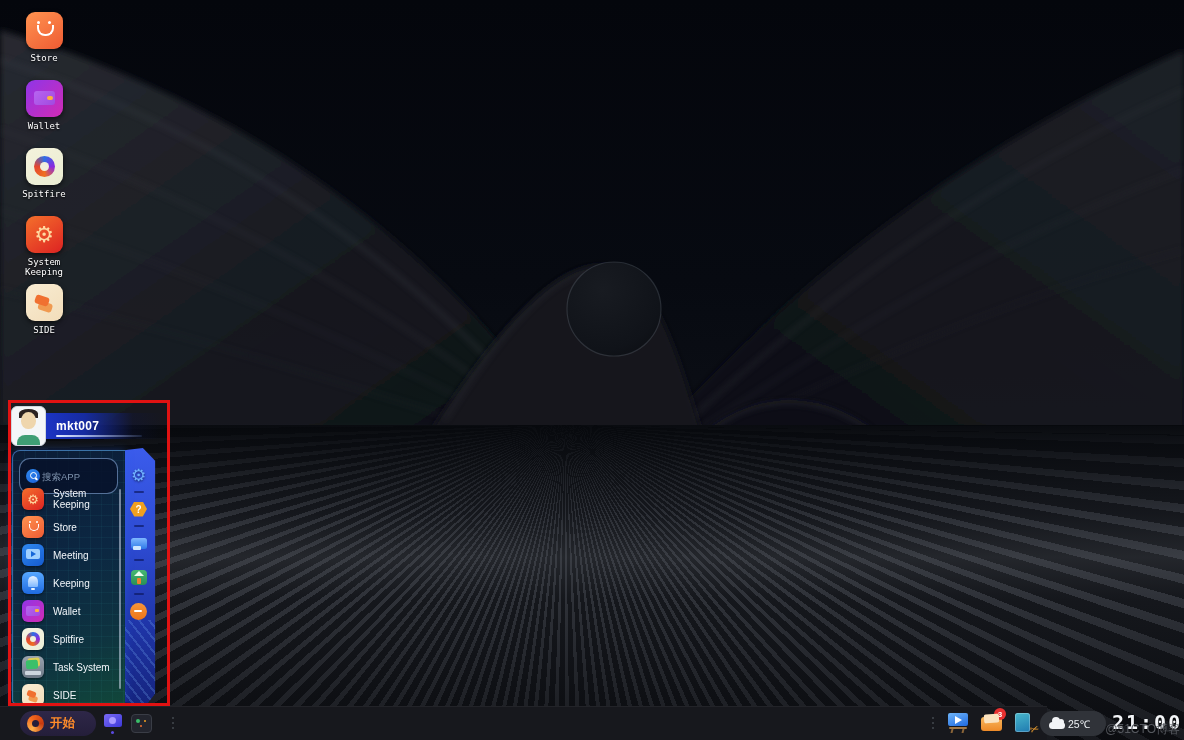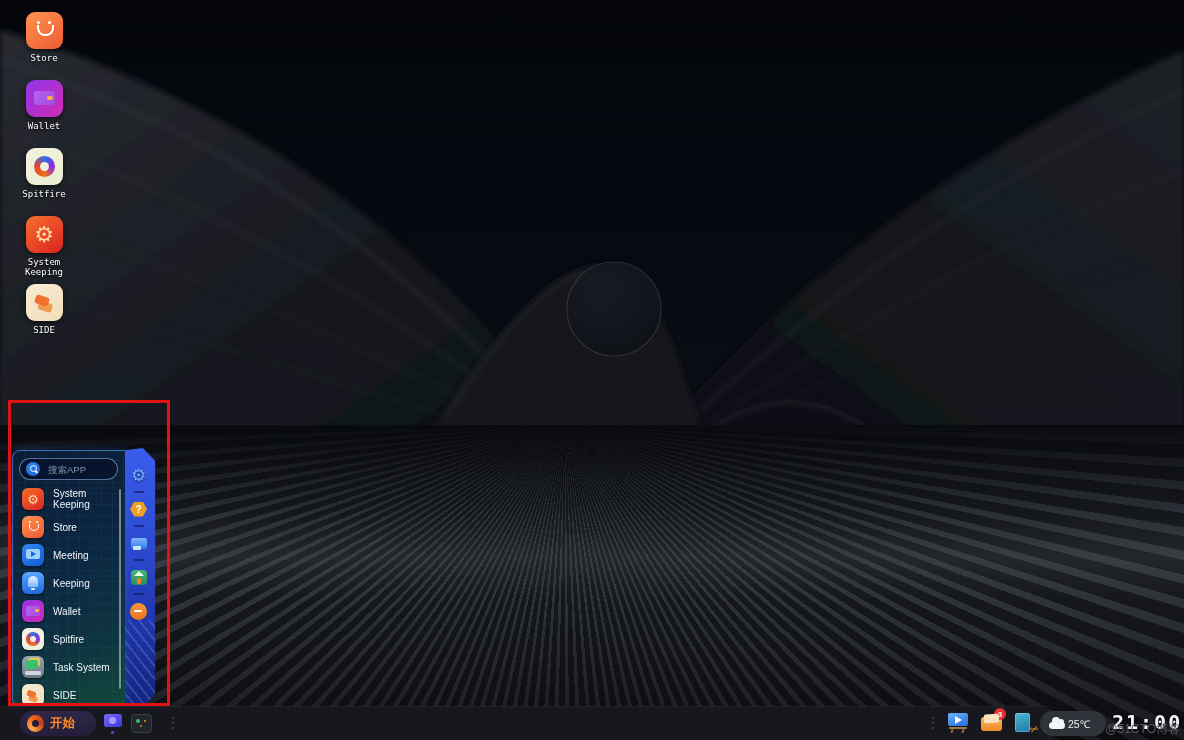--- a/index.html
+++ b/index.html
@@ -40,22 +40,22 @@
   .avatar .body{position:absolute;left:5px;bottom:-2px;width:23px;height:12px;border-radius:8px 8px 0 0;background:#3f9e74;}
   .name-bar{position:relative;margin-left:-4px;height:26px;flex:1;background:linear-gradient(90deg,#1c35c8 0%,#162ba0 35%,rgba(12,20,70,.25) 75%,rgba(10,14,40,0) 100%);display:flex;align-items:center;padding-left:14px;border-radius:2px;}
   .name-bar .uname{font-size:12px;font-weight:bold;color:#fff;letter-spacing:.3px;}
   .name-bar::after{content:"";position:absolute;left:14px;bottom:2px;width:86px;height:2px;border-radius:1px;background:linear-gradient(90deg,#dfe9ff,rgba(120,160,255,.15));}
   .panel{position:absolute;left:4px;top:50px;width:112px;height:252px;border-radius:8px 0 0 4px;
     background:linear-gradient(155deg,#0b1c36 0%,#0c2742 45%,#0e3340 75%,#11473a 100%);
     border:1px solid rgba(96,156,255,.55);border-right:none;box-shadow:0 0 8px rgba(40,110,255,.35);overflow:hidden;}
   .panel::before{content:"";position:absolute;inset:0;
     background:repeating-linear-gradient(0deg,rgba(60,190,190,.06) 0 1px,transparent 1px 11px),
                repeating-linear-gradient(90deg,rgba(60,190,190,.06) 0 1px,transparent 1px 11px);}
-  .search{position:absolute;left:6px;top:7px;width:99px;height:22px;border-radius:11px;
-    background:rgba(7,18,42,.85);border:1px solid rgba(150,190,240,.55);display:flex;align-items:center;gap:6px;padding:0 6px;box-sizing:border-box;}
+  .search{position:absolute;left:6px;top:7px;width:99px;height:36px;border-radius:11px;
+    background:rgba(7,18,42,.85);border:1px solid rgba(150,190,240,.55);display:flex;align-items:center;gap:0;padding:0 6px;box-sizing:border-box;}
   .mag{width:14px;height:14px;border-radius:50%;background:linear-gradient(145deg,#2f8af0,#1b5fd8);position:relative;flex:none;}
   .mag::before{content:"";position:absolute;left:3.5px;top:3px;width:5px;height:5px;border:1.4px solid #fff;border-radius:50%;}
   .mag::after{content:"";position:absolute;left:8.5px;top:9px;width:3px;height:1.5px;background:#fff;border-radius:1px;transform:rotate(40deg);}
   .search input{flex:1;min-width:0;background:transparent;border:none;outline:none;color:#d5e0ef;font-size:9.5px;font-family:"Liberation Sans",sans-serif;caret-color:#cfe0ff;}
   .search input::placeholder{color:#7f93ad;}
   .applist{position:absolute;left:0;top:34px;width:112px;}
   .app-row{display:flex;align-items:center;gap:9px;height:28px;padding-left:9px;cursor:pointer;}
   .app-label{font-size:10px;color:#f2f6fa;}
   .scrollbar{position:absolute;right:4px;top:38px;width:2px;height:200px;border-radius:1px;background:rgba(205,215,235,.55);}
   .aic{width:22px;height:22px;border-radius:6px;position:relative;flex:none;box-shadow:0 1px 3px rgba(0,0,0,.5);}
@@ -197,20 +197,30 @@
   <div class="desk-item" style="top:216px">
     <div class="dic dic-syskeep"></div>
     <div class="desk-label">System Keeping</div>
   </div>
   <div class="desk-item" style="top:284px">
     <div class="dic dic-side"></div>
     <div class="desk-label">SIDE</div>
   </div>
 
   <div class="menu">
+    <div class="user-row">
+      <div class="avatar">
+        <div class="hair"></div>
+          <div class="head"></div>
+          <div class="body"></div>
+      </div>
+      <div class="name-bar">
+        <span class="uname">mkt007</span>
+      </div>
+    </div>
 
     <div class="slab"></div>
     <div class="slab-icons" style="left:114px;top:66px;position:absolute;z-index:6">
       <span class="sic sic-gear">⚙</span>
       <span class="slab-div"></span>
       <span class="sic">
           <span class="sic-help">?</span>
         </span>
       <span class="slab-div"></span>
       <span class="sic">

